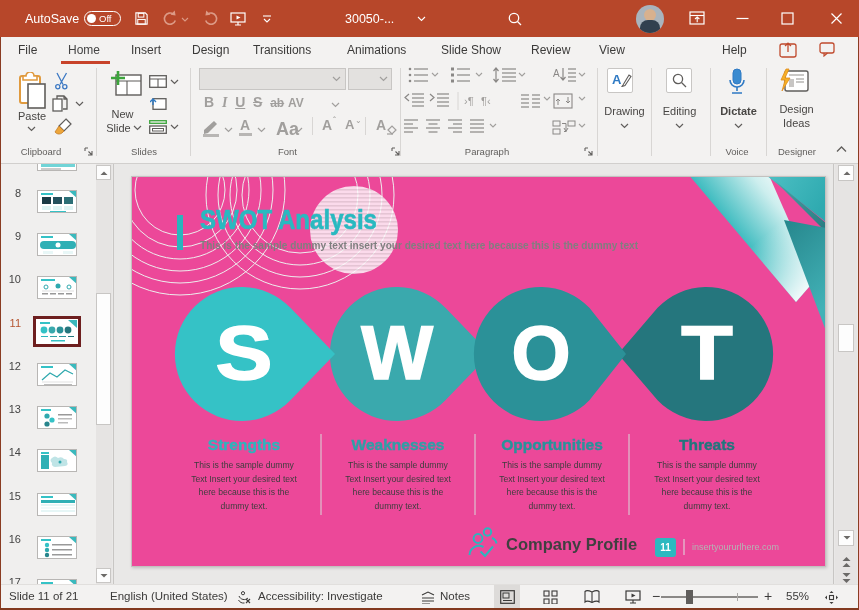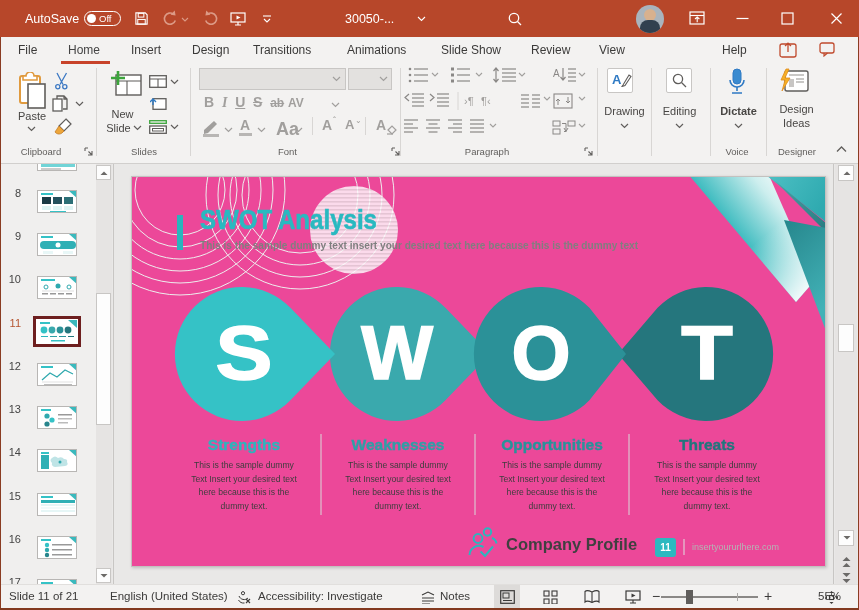--- a/index.html
+++ b/index.html
@@ -694,21 +694,21 @@
     <svg class="sb" style="left:625px;top:5px;" width="16" height="14" viewBox="0 0 16 14">
         <rect x="1" y="1" width="14" height="9" fill="none" stroke="#3b3a39" stroke-width="1.2"></rect>
         <path d="M6.5 3.5 l4 2 -4 2 z" fill="#3b3a39"></path>
         <path d="M8 10 v3 M5 13 h6" stroke="#3b3a39" stroke-width="1.1"></path>
       </svg>
     <div class="sb" style="left:652px;top:3px;font-size:14px;color:#3b3a39;">−</div>
     <div style="position:absolute;left:661px;top:11px;width:97px;height:1.5px;background:#8a8886;"></div>
       <div style="position:absolute;left:737px;top:8px;width:1px;height:8px;background:#a8a6a4;"></div>
     <div style="position:absolute;left:686px;top:5px;width:7px;height:14px;background:#605e5c;"></div>
     <div class="sb" style="left:764px;top:3px;font-size:14px;color:#3b3a39;">+</div>
-    <div class="sb" style="left:818px;">55%</div>
+    <div class="sb" style="left:786px;">55%</div>
     <svg class="sb" style="left:824px;top:5px;" width="15" height="15" viewBox="0 0 15 15">
         <path d="M7.5 1 L9.5 3 h-4 z M7.5 14 L5.5 12 h4 z M1 7.5 L3 5.5 v4 z M14 7.5 L12 9.5 v-4 z" fill="#3b3a39"></path>
         <rect x="5.5" y="5.5" width="4" height="4" fill="none" stroke="#3b3a39" stroke-width="1.1"></rect>
       </svg>
   </div>
   <div id="winborder"></div>
   <div class="edgeL"></div>
   <div class="edgeR"></div>
 </div>
 

